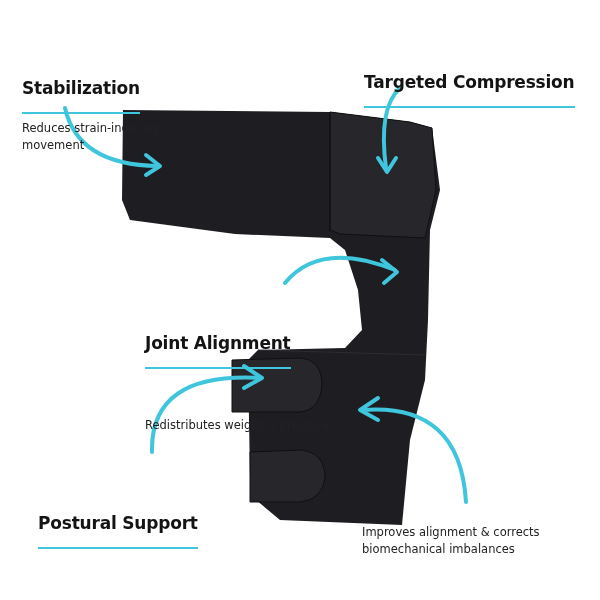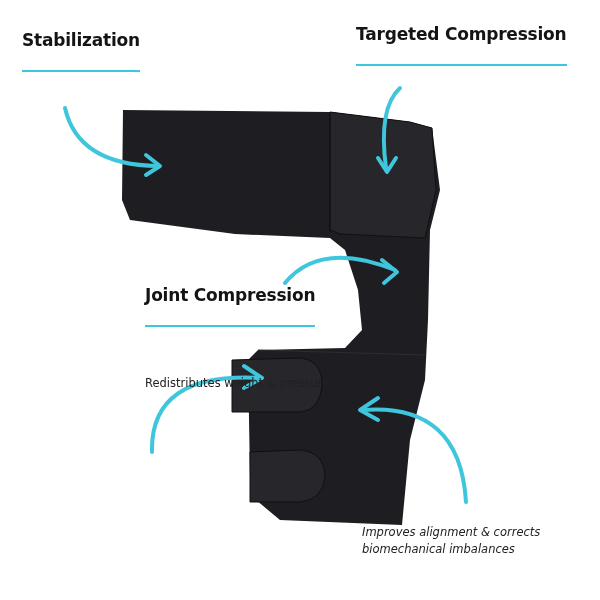--- a/index.html
+++ b/index.html
@@ -4,21 +4,21 @@
   <style>
     html, body { margin: 0; padding: 0; }
     body {
       width: 600px; height: 600px; background: #ffffff; position: relative; overflow: hidden;
       font-family: "DejaVu Sans", sans-serif; color: #1a1a1a;
     }
     .canvas { position: absolute; left: 0; top: 0; width: 600px; height: 600px; }
     .feature { position: absolute; }
     .feature .title {
       font-weight: bold; font-size: 17px; letter-spacing: -0.2px; color: #141414;
-      display: inline-block; padding-bottom: 20px; border-bottom: 2.5px solid #3fc6dd; white-space: nowrap;
+      display: inline-block; padding-bottom: 14px; border-bottom: 2.5px solid #3fc6dd; white-space: nowrap; margin-top: 48px;
     }
     .feature .desc { font-size: 11.5px; line-height: 17px; margin-top: 6px; color: #222; }
     svg.art { position: absolute; left: 0; top: 0; }
   </style>
 </head>
 <body>
 
 <div class="canvas">
 
   <svg class="art" width="600" height="600" viewBox="0 0 600 600">
@@ -53,31 +53,33 @@
       </g>
       <g>
         <path d="M466 502 Q460 402 362 410"></path>
         <path d="M378 398 L360 410 L378 420"></path>
       </g>
     </g>
   </svg>
 
   <div class="feature" style="left:22px; top:30px;">
     <div class="title">Stabilization</div>
+    <div class="desc" style="width:160px;">Reduces strain-inducing movement</div>
   </div>
 
-  <div class="feature" style="left:356px; top:24px;text-decoration:underline;">
+  <div class="feature" style="left:364px; top:24px;text-decoration:underline;">
     <div class="title">Targeted Compression</div>
   </div>
 
   <div class="feature" style="left:145px; top:285px;">
-    <div class="title">Joint Compression</div>
+    <div class="title">Joint Alignment</div>
     <div class="desc" style="width:220px;margin-top:48px;">Redistributes weight &amp; pressure</div>
   </div>
 
   <div class="feature" style="left:38px; top:465px;">
+    <div class="title">Postural Support</div>
   </div>
 
   <div class="feature" style="left:362px; top:518px;">
-    <div class="desc" style="width:200px;font-style:italic;">Improves alignment &amp; corrects biomechanical imbalances</div>
+    <div class="desc" style="width:200px;">Improves alignment &amp; corrects biomechanical imbalances</div>
   </div>
 
 </div>
 
 </body></html>

